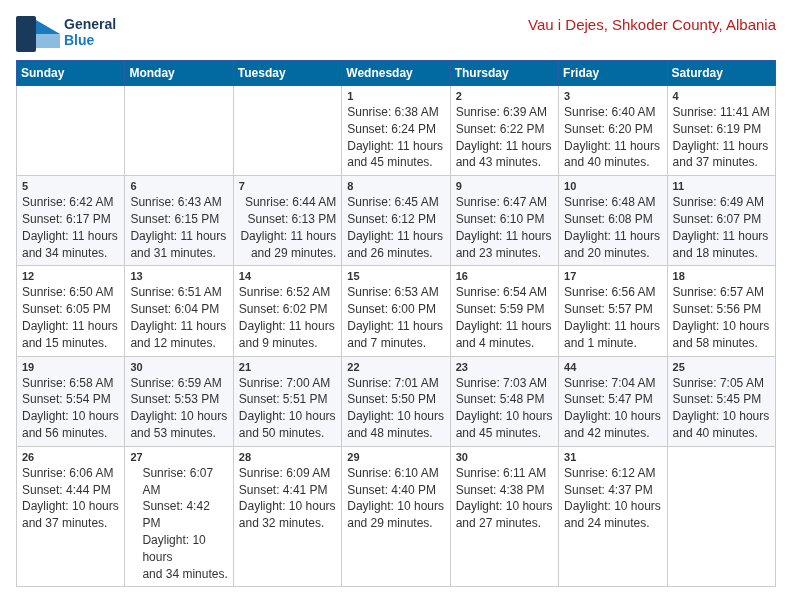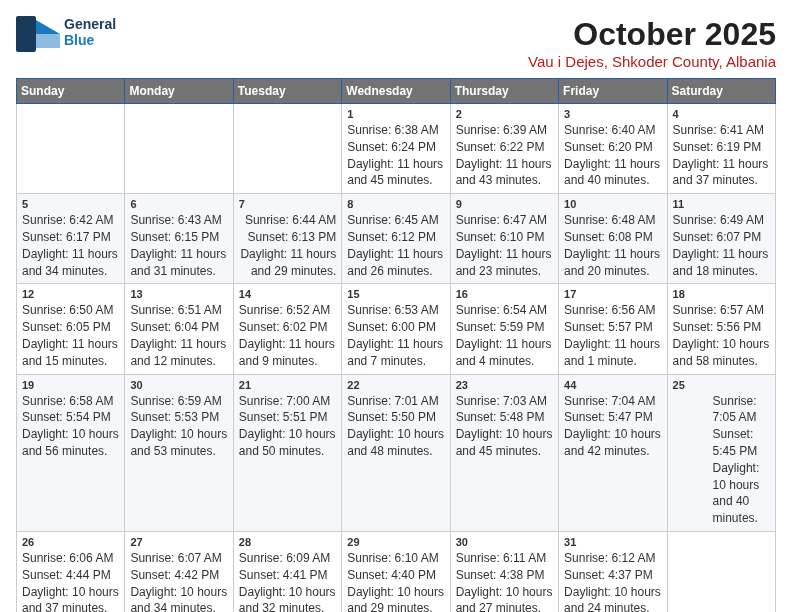--- a/index.html
+++ b/index.html
@@ -42,21 +42,21 @@
     .subtitle {
       font-size: 15px;
       color: #b91c1c;
     }
     table {
       width: 100%;
       border-collapse: collapse;
       table-layout: fixed;
     }
     th {
-      background: #737373;
+      background: #0369a1;
       color: #fff;
       font-size: 12px;
       font-weight: bold;
       padding: 5px 4px;
       text-align: left;
       border: 1px solid #2a5ba8;
     }
     td {
       border: 1px solid #ccc;
       vertical-align: top;
@@ -93,21 +93,20 @@
         <polygon points="20,4 44,18 20,18" fill="#1a7abf"></polygon>
         <polygon points="20,18 44,18 44,32 20,32" fill="#1a7abf" opacity="0.5"></polygon>
       </svg>
     </div>
     <div>
       <span class="logo-text-general">General</span>
       <span class="logo-text-blue">Blue</span>
     </div>
   </div>
   <div class="title-block">
-    <div class="month-title">October 2025</div>
     <div class="subtitle">Vau i Dejes, Shkoder County, Albania</div>
   </div>
 </div>
 
 <table>
   <thead>
     <tr id="header-row">
         <th>Sunday</th>
         <th>Monday</th>
         <th>Tuesday</th>
@@ -138,21 +137,21 @@
         </td>
         <td>
           <span class="day-number">3</span>
           <div class="day-info" style="white-space: pre-line;">Sunrise: 6:40 AM
 Sunset: 6:20 PM
 Daylight: 11 hours
 and 40 minutes.</div>
         </td>
         <td>
           <span class="day-number">4</span>
-          <div class="day-info" style="white-space: pre-line;">Sunrise: 6:41 AM
+          <div class="day-info" style="white-space: pre-line;">Sunrise: 11:41 AM
 Sunset: 6:19 PM
 Daylight: 11 hours
 and 37 minutes.</div>
         </td>
       </tr>
       <tr>
         <td>
           <span class="day-number">5</span>
           <div class="day-info" style="white-space: pre-line;">Sunrise: 6:42 AM
 Sunset: 6:17 PM
@@ -291,37 +290,37 @@
         </td>
         <td>
           <span class="day-number">44</span>
           <div class="day-info" style="white-space: pre-line;">Sunrise: 7:04 AM
 Sunset: 5:47 PM
 Daylight: 10 hours
 and 42 minutes.</div>
         </td>
         <td>
           <span class="day-number">25</span>
-          <div class="day-info" style="white-space: pre-line; margin-left: 40px;">Sunrise: 7:05 AM
+          <div class="day-info" style="white-space: pre-line;">Sunrise: 7:05 AM
 Sunset: 5:45 PM
 Daylight: 10 hours
 and 40 minutes.</div>
         </td>
       </tr>
       <tr>
         <td>
           <span class="day-number">26</span>
           <div class="day-info" style="white-space: pre-line;">Sunrise: 6:06 AM
 Sunset: 4:44 PM
 Daylight: 10 hours
 and 37 minutes.</div>
         </td>
         <td>
           <span class="day-number">27</span>
-          <div class="day-info" style="white-space: pre-line;">Sunrise: 6:07 AM
+          <div class="day-info" style="white-space: pre-line; margin-left: 12px;">Sunrise: 6:07 AM
 Sunset: 4:42 PM
 Daylight: 10 hours
 and 34 minutes.</div>
         </td>
         <td>
           <span class="day-number">28</span>
           <div class="day-info" style="white-space: pre-line;">Sunrise: 6:09 AM
 Sunset: 4:41 PM
 Daylight: 10 hours
 and 32 minutes.</div>

